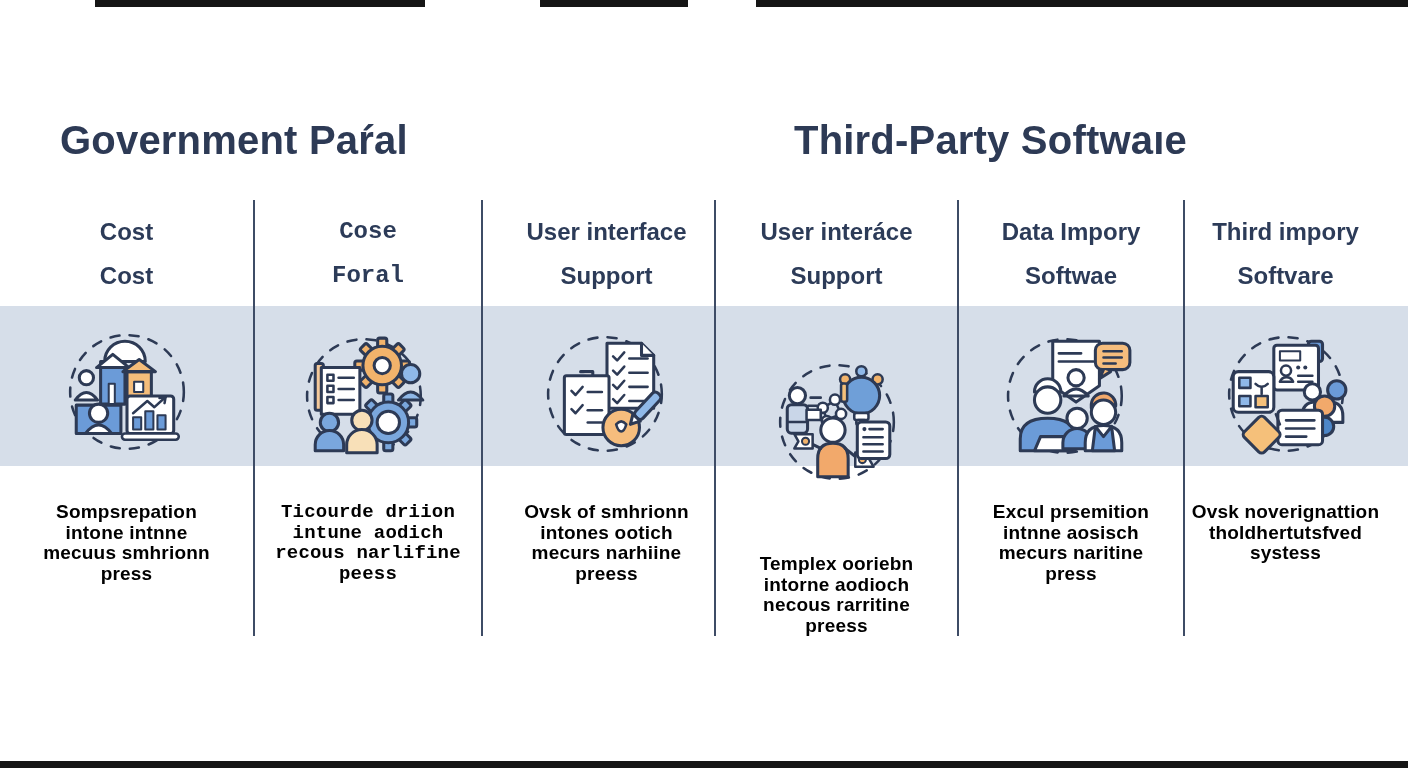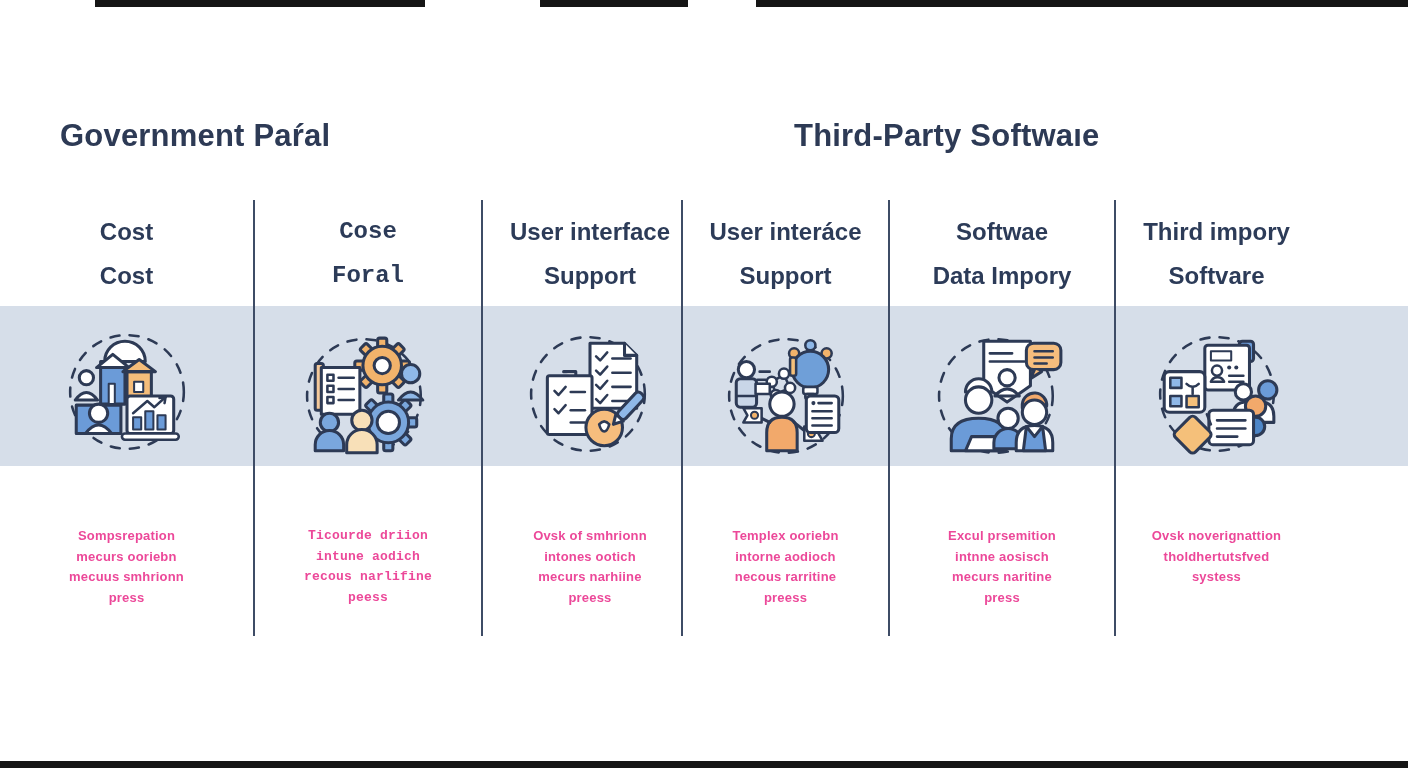--- a/index.html
+++ b/index.html
@@ -6,34 +6,34 @@
   .stage{
     position:relative;width:1408px;height:768px;background:#ffffff;overflow:hidden;
     font-family:"Liberation Sans", sans-serif;
   }
   .topbar-seg{position:absolute;top:0;height:7px;background:#151515;}
   .seg1{left:95px;width:330px;}
   .seg2{left:540px;width:148px;}
   .seg3{left:756px;width:652px;}
   .bottombar{position:absolute;bottom:0;left:0;width:1408px;height:7px;background:#151515;}
 
-  .group-title{position:absolute;top:118px;font-size:31px;font-weight:700;color:#2d3a55;letter-spacing:.2px;}
+  .group-title{position:absolute;top:118px;font-size:40px;font-weight:700;color:#2d3a55;letter-spacing:.2px;}
   .title-left{left:60px;}
   .title-right{left:794px;text-align:right;}
 
   .band{position:absolute;top:306px;left:0;width:1408px;height:160px;background:#d6dee9;}
 
   .columns{position:absolute;top:200px;left:0;width:1408px;height:436px;display:flex;}
   .column{box-sizing:border-box;border-right:2px solid #3e4c66;display:flex;flex-direction:column;align-items:center;}
   .column:last-child{border-right:none;}
-  .c1{width:255px;}.c2{width:228px;font-family:Liberation Mono, monospace;}.c3{width:200px;padding-left:16px;}.c4{width:207px;}.c5{width:226px;}.c6{width:201px;}
+  .c1{width:255px;}.c2{width:228px;font-family:Liberation Mono, monospace;}.c3{width:233px;padding-left:16px;}.c4{width:243px;justify-content:space-between;}.c5{width:226px;}.c6{width:201px;}
 
   .col-heading{height:106px;padding-top:10px;text-align:center;font-size:24px;font-weight:700;color:#2c3b58;line-height:44px;}
   .col-icon{height:160px;display:flex;align-items:center;justify-content:center;}
-  .col-desc{margin-top:50px;text-align:center;font-size:13px;font-weight:600;color:#ec4899;line-height:20.5px;letter-spacing:.2px;}
+  .col-desc{margin-top:26px;text-align:center;font-size:19px;font-weight:600;color:#000000;line-height:20.5px;letter-spacing:.2px;}
   svg{display:block;}
 </style>
 </head>
 <body>
 
 <div class="stage">
 
   <div class="topbar-seg seg1"></div>
   <div class="topbar-seg seg2"></div>
   <div class="topbar-seg seg3"></div>
@@ -70,21 +70,21 @@
           <rect x="72" y="87" width="8" height="12" fill="#6b9bd8" stroke="#2d3a55" stroke-width="2"></rect>
           <rect x="84" y="81" width="8" height="18" fill="#6b9bd8" stroke="#2d3a55" stroke-width="2"></rect>
           <rect x="96" y="85" width="8" height="14" fill="#6b9bd8" stroke="#2d3a55" stroke-width="2"></rect>
           <path d="M72 83 L86 71 L93 77 L104 67" stroke="#2d3a55" stroke-width="2.5"></path>
           <path d="M104 67 l-6 1 M104 67 l-1 6" stroke="#2d3a55" stroke-width="2.5"></path>
           <rect x="61" y="103" width="56" height="6" rx="3" fill="#fff" stroke="#2d3a55" stroke-width="2.5"></rect>
         </svg>
       </div>
       <div class="col-desc">
         <div>Sompsrepation</div>
-        <div>mecurs ooriebn</div>
+        <div>intone intnne</div>
         <div>mecuus smhrionn</div>
         <div>press</div>
       </div>
     </div>
 
     <div class="column c2">
       <div class="col-heading">
         <div>Cose</div>
         <div>Foral</div>
       </div>
@@ -234,22 +234,22 @@
       <div class="col-desc">
         <div>Templex ooriebn</div>
         <div>intorne aodioch</div>
         <div>necous rarritine</div>
         <div>preess</div>
       </div>
     </div>
 
     <div class="column c5">
       <div class="col-heading">
+        <div>Data Impory</div>
         <div>Softwae</div>
-        <div>Data Impory</div>
       </div>
       <div class="col-icon">
         <svg width="134" height="134" viewBox="0 0 132 132" fill="none" stroke-linecap="round" stroke-linejoin="round">
           <circle cx="60" cy="66" r="56" stroke="#2d3a55" stroke-width="2.5" stroke-dasharray="9 10"></circle>
           <path d="M48 12 h46 v44 l-23 16 l-23 -16 z" fill="#fff" stroke="#2d3a55" stroke-width="3"></path>
           <g stroke="#2d3a55" stroke-width="2.5">
             <path d="M54 24 h22 M54 32 h34"></path>
           </g>
           <circle cx="71" cy="48" r="8" fill="#fff" stroke="#2d3a55" stroke-width="3"></circle>
           <path d="M59 66 q12 -14 24 0 z" fill="#fff" stroke="#2d3a55" stroke-width="3"></path>

